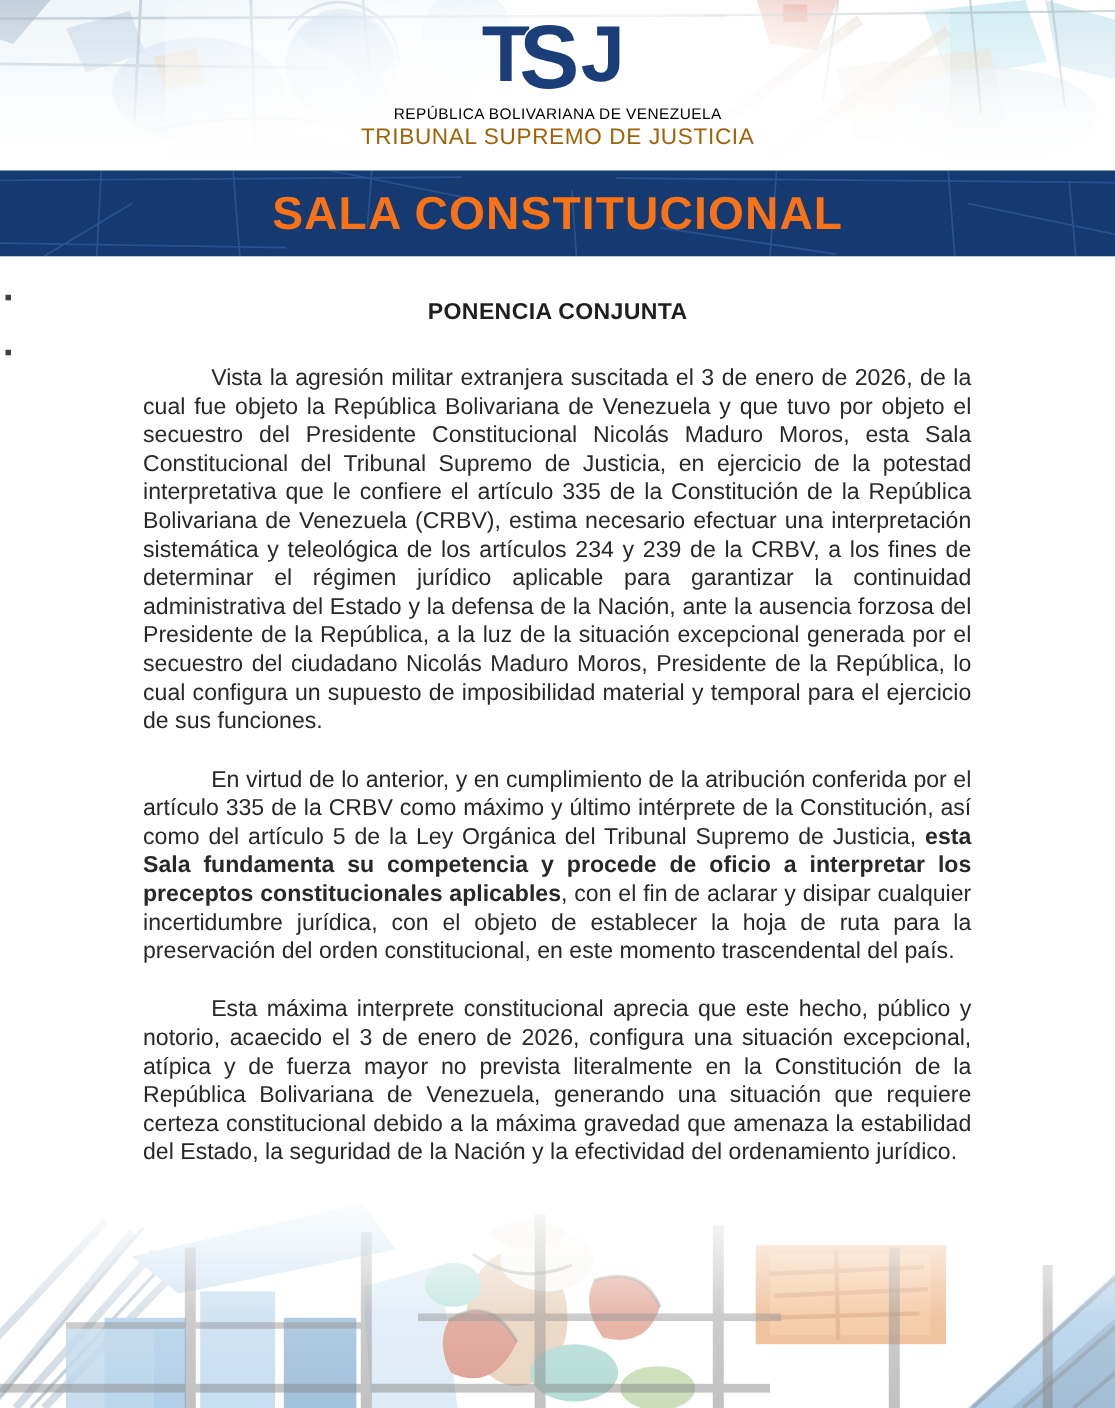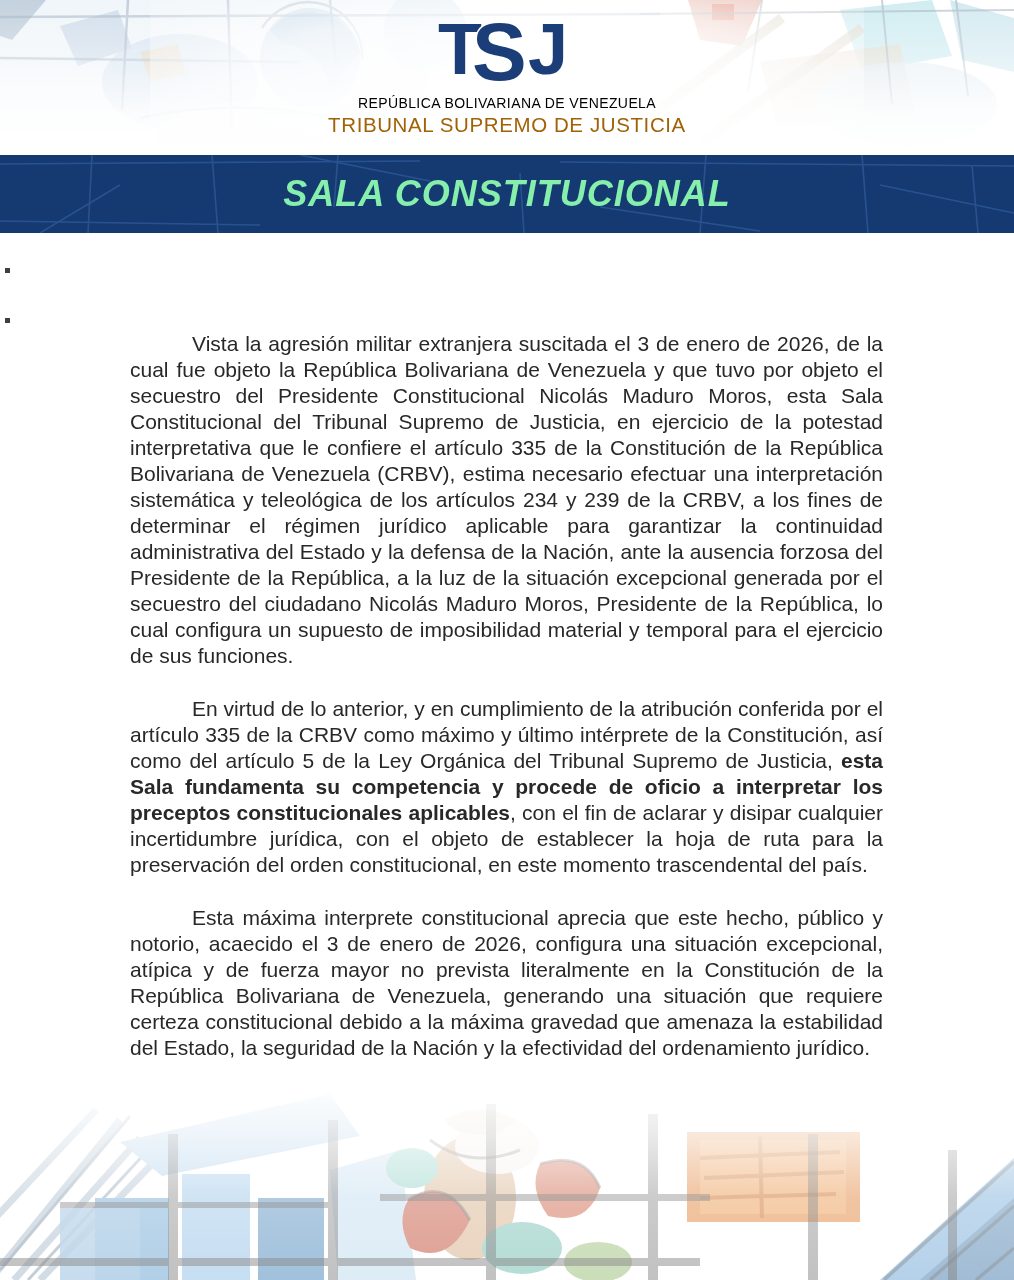--- a/index.html
+++ b/index.html
@@ -35,22 +35,22 @@
   .logo-line2 { font-size:20.5px; font-weight:normal; color:#a16207; letter-spacing:0.6px; line-height:22px; margin-top:1px; }
 
   
   .banner {
     position:absolute; top:155px; left:0; width:1014px; height:78px;
     background:#143a71; overflow:hidden;
     display:flex; align-items:center; justify-content:center;
   }
   .banner svg.pattern { position:absolute; top:0; left:0; }
   .banner-title {
-    position:relative; color:#86efac; font-weight:bold;
-    font-size:36px; letter-spacing:1px; white-space:nowrap;font-style:italic;
+    position:relative; color:#f97316; font-weight:bold;
+    font-size:42px; letter-spacing:1px; white-space:nowrap;
   }
 
   
   .stray-dot { position:absolute; left:5px; width:5px; height:5px; background:#3f3f3f; }
   .dot-1 { top:268px; }
   .dot-2 { top:318px; }
 
   .doc-heading {
     position:absolute; top:272px; left:0; width:1014px; text-align:center;
     font-weight:bold; font-size:21px; color:#1f1f1f; letter-spacing:0.3px;
@@ -150,20 +150,21 @@
         <line x1="880" y1="30" x2="1014" y2="58"></line>
         <line x1="120" y1="30" x2="40" y2="78"></line>
       </g>
     </svg>
     <div class="banner-title">SALA CONSTITUCIONAL</div>
   </div>
 
   <div class="stray-dot dot-1"></div>
   <div class="stray-dot dot-2"></div>
 
+  <div class="doc-heading">PONENCIA CONJUNTA</div>
 
   <div class="doc-body">
     <p><span>Vista la agresión militar extranjera suscitada el 3 de enero de 2026, de la cual fue objeto la República Bolivariana de Venezuela y que tuvo por objeto el secuestro del Presidente Constitucional Nicolás Maduro Moros, esta Sala Constitucional del Tribunal Supremo de Justicia, en ejercicio de la potestad interpretativa que le confiere el artículo 335 de la Constitución de la República Bolivariana de Venezuela (CRBV), estima necesario efectuar una interpretación sistemática y teleológica de los artículos 234 y 239 de la CRBV, a los fines de determinar el régimen jurídico aplicable para garantizar la continuidad administrativa del Estado y la defensa de la Nación, ante la ausencia forzosa del Presidente de la República,  a la luz de la situación excepcional generada por el secuestro del ciudadano Nicolás Maduro Moros, Presidente de la República, lo cual configura un supuesto de imposibilidad material y temporal para el ejercicio de sus funciones.</span></p>
     <p><span>En virtud de lo anterior, y en cumplimiento de la atribución conferida por el artículo 335 de la CRBV como máximo y último intérprete de la Constitución, así como del artículo 5 de la Ley Orgánica del Tribunal Supremo de Justicia, </span><b>esta Sala fundamenta su competencia y procede de oficio a interpretar los preceptos constitucionales aplicables</b><span>, con el fin de aclarar y disipar cualquier incertidumbre jurídica, con el objeto de establecer la hoja de ruta para la preservación del orden constitucional, en este momento trascendental del país.</span></p>
     <p><span>Esta máxima interprete constitucional aprecia que este hecho, público y notorio, acaecido el 3 de enero de 2026, configura una situación excepcional, atípica y de fuerza mayor no prevista literalmente en la Constitución de la República Bolivariana de Venezuela, generando una situación que requiere certeza constitucional debido a la máxima gravedad que amenaza la estabilidad del Estado, la seguridad de la Nación y la efectividad del ordenamiento jurídico.</span></p>
   </div>
 
   <div class="bottom-band">
     <svg class="glass" width="1014" height="200" viewBox="0 0 1014 200">
 

